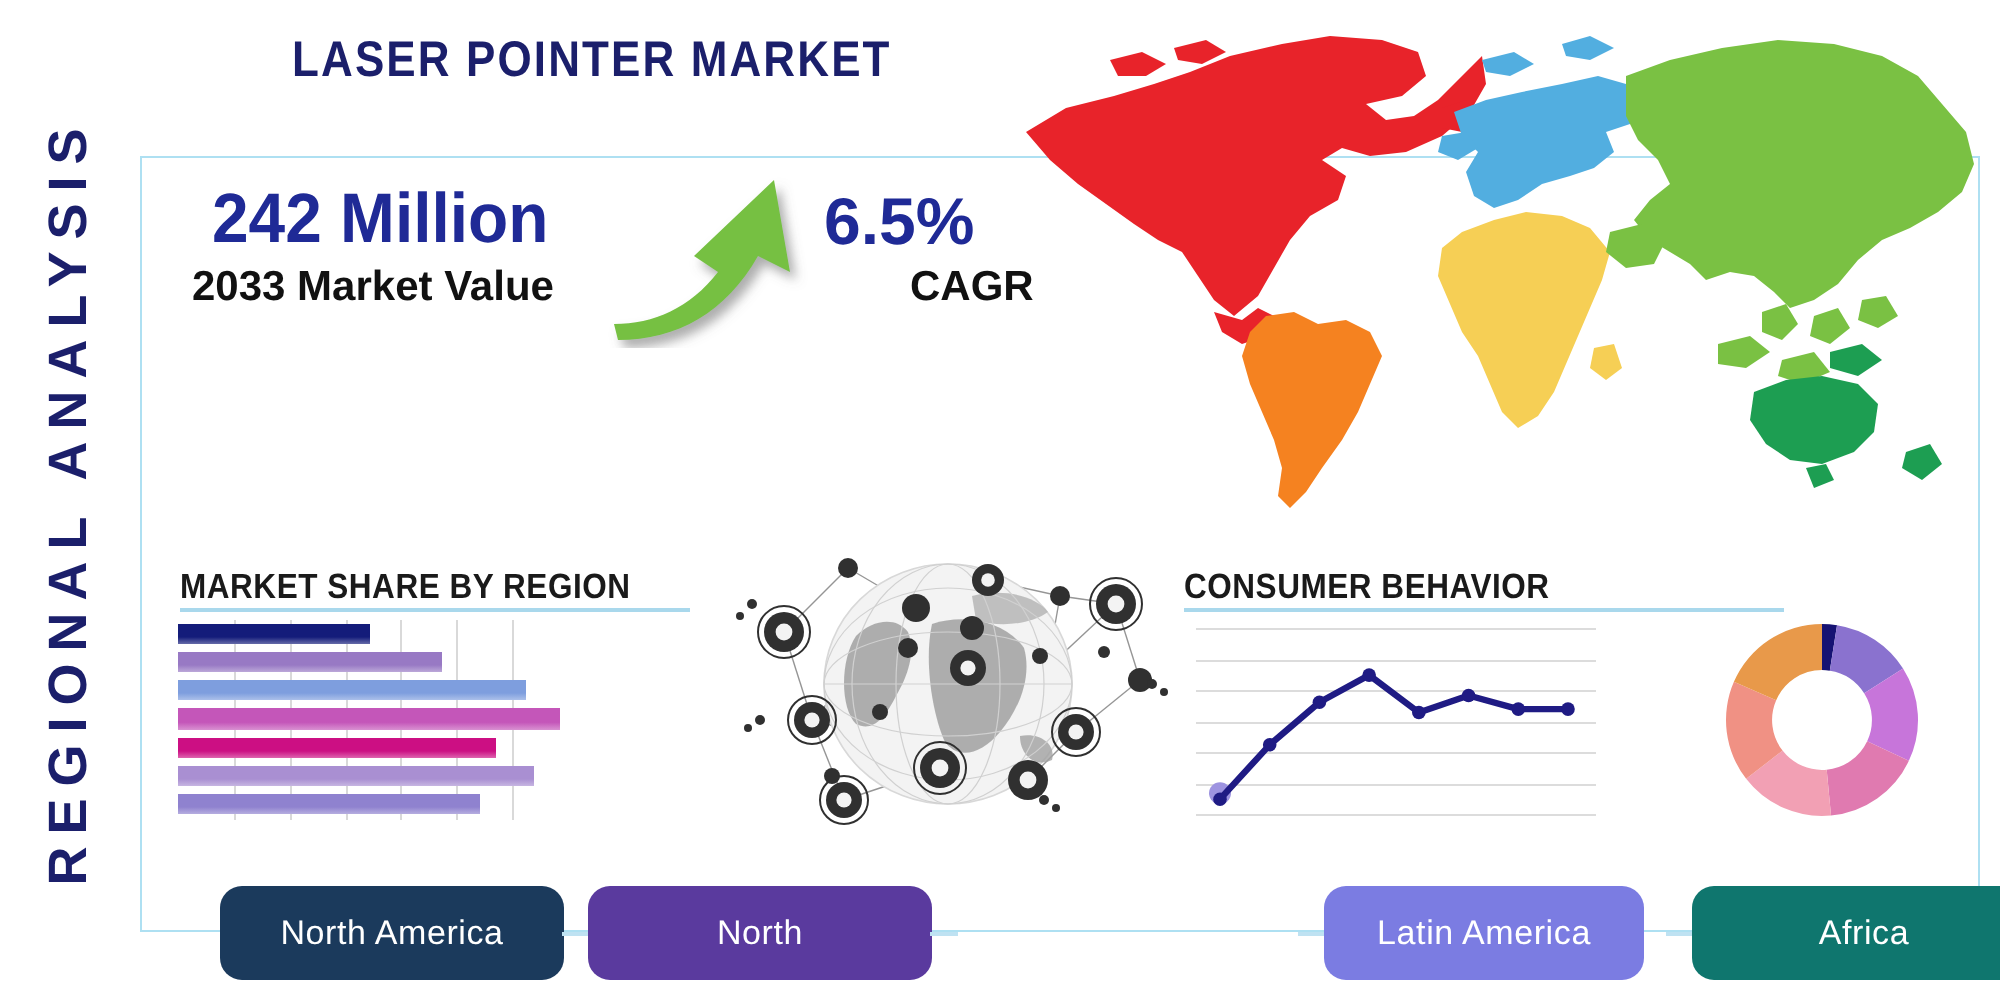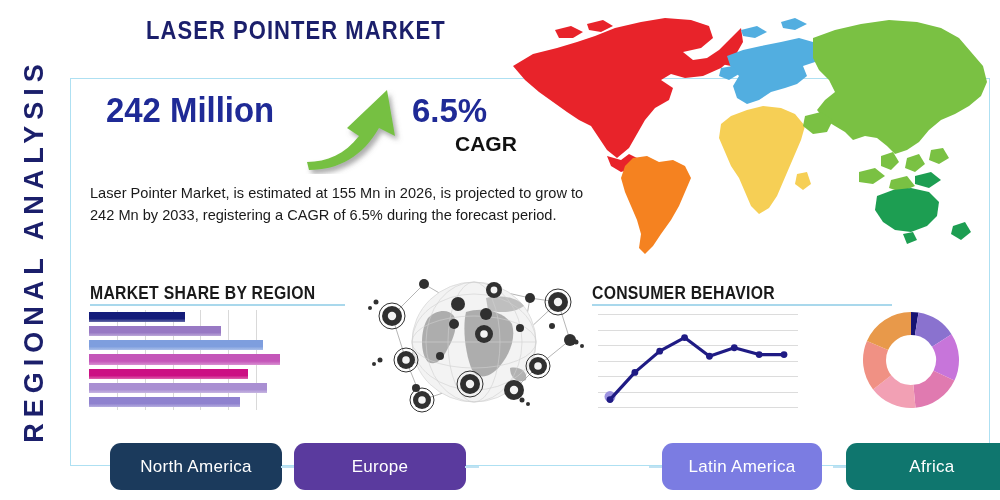--- a/index.html
+++ b/index.html
@@ -128,38 +128,38 @@
   <div class="side-label">
     <span>REGIONAL ANALYSIS</span>
   </div>
 
   <div class="main-title">LASER POINTER MARKET</div>
 
   <div class="panel-frame"></div>
 
   <div class="kpi-row">
     <div class="kpi-value">242 Million</div>
+    <div class="kpi-caption">2033 Market Value</div>
 
     <div class="arrow-wrap">
       <svg viewBox="0 0 110 90" width="110" height="90">
         <defs>
           <filter id="arrShadow" x="-30%" y="-30%" width="180%" height="180%">
             <feDropShadow dx="3" dy="4" stdDeviation="2.6" flood-color="#6b6b6b" flood-opacity="0.55"></feDropShadow>
           </filter>
         </defs>
         <path filter="url(#arrShadow)" d="M4,78 C24,78 42,70 56,52 L44,44 L84,6 L92,52 L76,44
                  C60,72 36,86 6,86 Z" fill="#76c043"></path>
       </svg>
     </div>
 
     <div class="cagr-value">6.5%</div>
     <div class="cagr-caption">CAGR</div>
   </div>
 
-  <div class="body-text">Laser Pointer Market, is estimated at 155 Mn in 2026, is projected to grow to 242 Mn by 2033, registering a CAGR of 6.5% during the forecast period.</div>
 
   <div class="world-map">
     <svg viewBox="0 0 505 265" width="505" height="265">
 
       <path fill="#e8232a" d="M18,58 L38,46 L62,40 L82,34 L100,28 L120,20 L146,14 L170,10 L196,12 L214,18
         L218,30 L206,40 L188,44 L198,52 L212,50 L224,42 L236,30 L246,20 L248,34 L240,48 L226,60
         L208,68 L190,70 L176,66 L166,72 L178,80 L174,92 L160,100 L150,112 L142,126 L134,140
         L122,150 L112,142 L104,130 L96,118 L84,112 L72,104 L58,94 L44,84 L30,72 Z"></path>
       <path fill="#e8232a" d="M112,148 L126,152 L134,146 L142,150 L138,160 L126,164 L116,158 Z"></path>
       <path fill="#e8232a" d="M226,46 L238,42 L244,50 L236,58 L226,56 Z"></path>
@@ -342,21 +342,21 @@
         <path d="M94.43169851836893,71.4374059951235 A48,48 0 0 1 55.51719903928868,98.78697430094783 L53.34894350043011,75.84922663649287 A24.96,24.96 0 0 0 73.58448322955185,61.62745111746422 Z" fill="#e07ab0"></path>
         <path d="M55.51719903928868,98.78697430094783 A48,48 0 0 1 13.072559405966857,80.41953857534287 L31.277730891102767,66.29816005917829 A24.96,24.96 0 0 0 53.34894350043011,75.84922663649287 Z" fill="#f2a0b4"></path>
         <path d="M13.072559405966857,80.41953857534287 A48,48 0 0 1 6.947777967168911,31.93690124953052 L28.092844542927832,41.08718864975587 A24.96,24.96 0 0 0 31.277730891102767,66.29816005917829 Z" fill="#f09184"></path>
         <path d="M6.947777967168911,31.93690124953052 A48,48 0 0 1 50.99999999999999,3 L50.99999999999999,26.04 A24.96,24.96 0 0 0 28.092844542927832,41.08718864975587 Z" fill="#e8994a"></path>
       </svg>
   </div>
 
   <div class="pill-row">
       <div class="pill" style="left: 0px; width: 172px; background: rgb(27, 58, 92);">North America</div>
       <div class="pill-connector" style="left: 171px; width: 14px;"></div>
-      <div class="pill" style="left: 184px; width: 172px; background: rgb(90, 58, 158);">Europe</div>
+      <div class="pill" style="left: 184px; width: 172px; background: rgb(90, 58, 158);">North</div>
       <div class="pill-connector" style="left: 355px; width: 14px;"></div>
       <div class="pill-connector" style="left: 539px; width: 14px;"></div>
       <div class="pill" style="left: 552px; width: 160px; background: rgb(123, 124, 226);">Latin America</div>
       <div class="pill-connector" style="left: 723px; width: 14px;"></div>
       <div class="pill" style="left: 736px; width: 172px; background: #0f766e;">Africa</div>
     </div>
 
 </div>
 
 </body></html>

